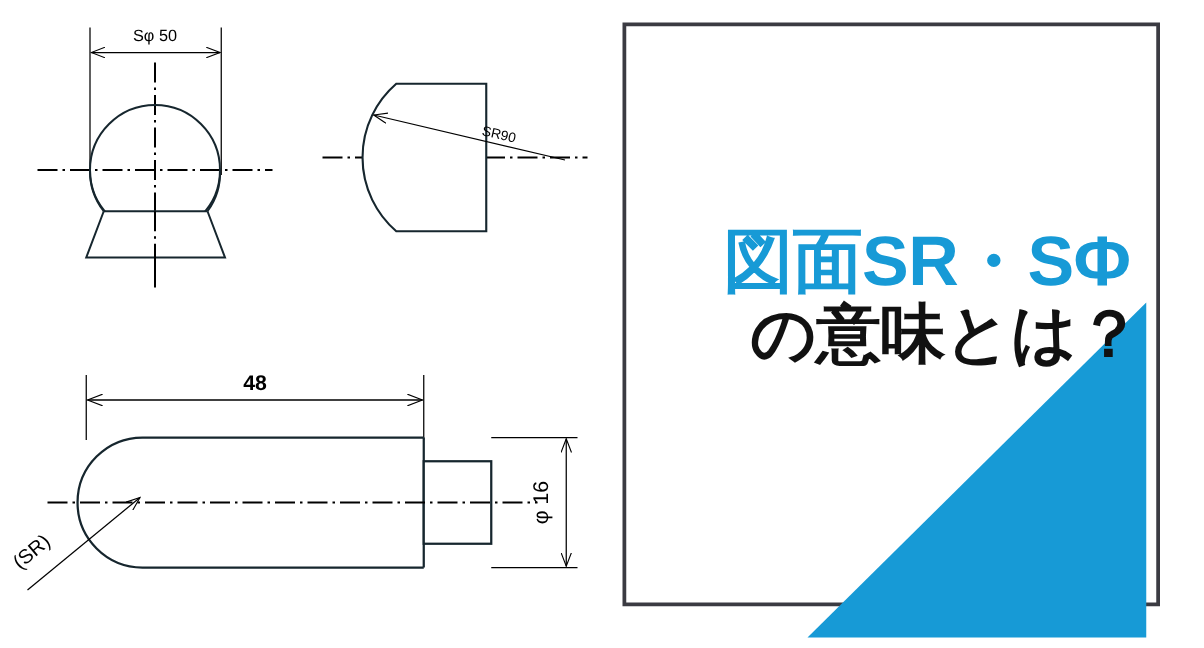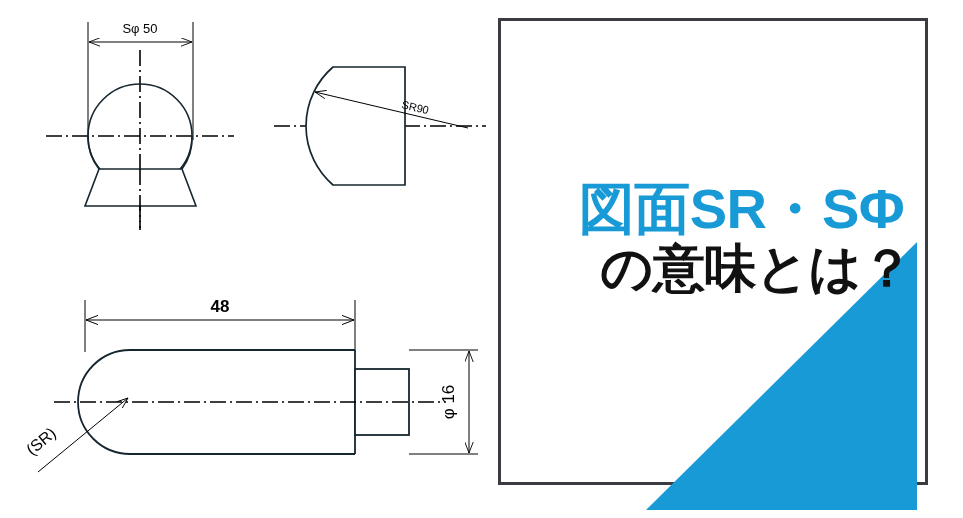--- a/index.html
+++ b/index.html
@@ -4,21 +4,21 @@
 <style>
   html,body{margin:0;padding:0;background:#ffffff;}
   body{
     width:963px;height:518px;
     font-family:"Liberation Sans","DejaVu Sans",sans-serif;
     overflow:hidden;position:relative;
   }
   #root{position:relative;width:963px;height:518px;background:#fff;}
 
   
-  .drawing-area{position:absolute;left:16px;top:0;width:490px;height:451px;}
+  .drawing-area{position:absolute;left:0;top:0;width:490px;height:451px;}
   .dwg-svg{display:block;}
 
   
   .title-card{
     position:absolute;left:490px;top:0;width:473px;height:518px;
     overflow:hidden;
   }
   .card-frame{
     position:absolute;left:8px;top:18px;width:430px;height:467px;
     border:3px solid #3b3b42;background:#ffffff;box-sizing:border-box;

